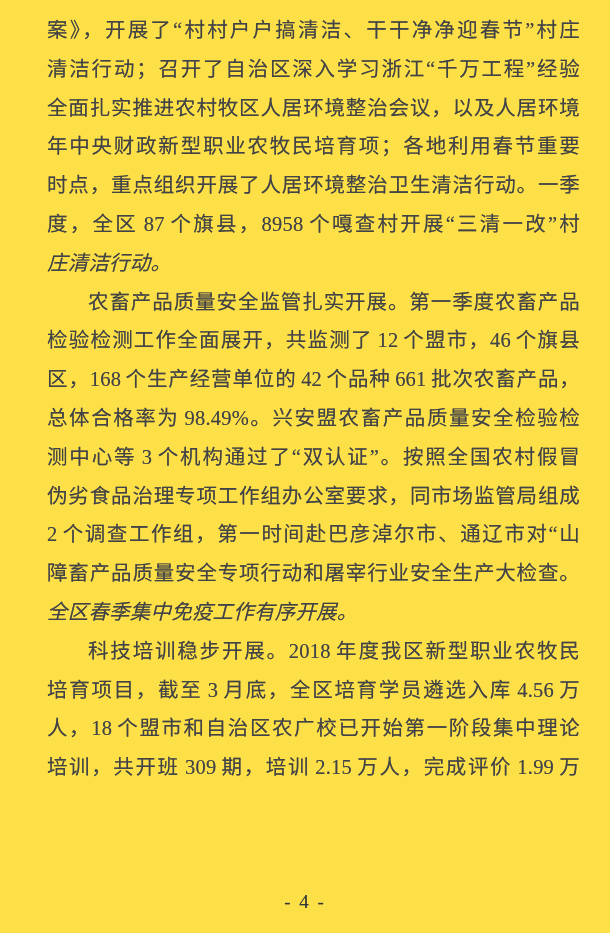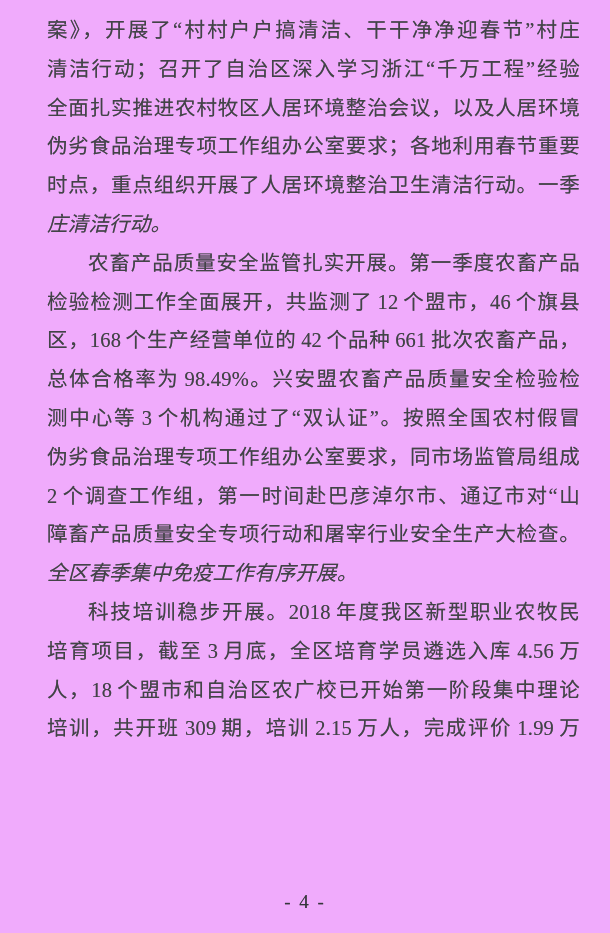--- a/index.html
+++ b/index.html
@@ -4,21 +4,21 @@
 <style>
   html, body {
     margin: 0;
     padding: 0;
     background: #ffffff;
   }
   .page {
     position: relative;
     width: 610px;
     height: 933px;
-    background: #f0abfc;
+    background: #fde047;
     overflow: hidden;
     font-family: "Liberation Serif", "DejaVu Serif", serif;
   }
   .text-block {
     position: absolute;
     left: 47px;
     top: 11px;
     width: 533px;
   }
   .line {
@@ -55,22 +55,23 @@
   }
 </style>
 </head>
 <body>
 
 <div class="page">
   <div class="text-block" id="text-block">
       <div class="line">案》，开展了“村村户户搞清洁、干干净净迎春节”村庄</div>
       <div class="line">清洁行动；召开了自治区深入学习浙江“千万工程”经验</div>
       <div class="line">全面扎实推进农村牧区人居环境整治会议，以及人居环境</div>
-      <div class="line">伪劣食品治理专项工作组办公室要求；各地利用春节重要</div>
+      <div class="line">年中央财政新型职业农牧民培育项；各地利用春节重要</div>
       <div class="line">时点，重点组织开展了人居环境整治卫生清洁行动。一季</div>
+      <div class="line">度，全区 87 个旗县，8958 个嘎查村开展“三清一改”村</div>
       <div class="line no-justify">庄清洁行动。</div>
       <div class="line indent">农畜产品质量安全监管扎实开展。第一季度农畜产品</div>
       <div class="line">检验检测工作全面展开，共监测了 12 个盟市，46 个旗县</div>
       <div class="line">区，168 个生产经营单位的 42 个品种 661 批次农畜产品，</div>
       <div class="line">总体合格率为 98.49%。兴安盟农畜产品质量安全检验检</div>
       <div class="line">测中心等 3 个机构通过了“双认证”。按照全国农村假冒</div>
       <div class="line">伪劣食品治理专项工作组办公室要求，同市场监管局组成</div>
       <div class="line">2 个调查工作组，第一时间赴巴彦淖尔市、通辽市对“山</div>
       <div class="line">障畜产品质量安全专项行动和屠宰行业安全生产大检查。</div>
       <div class="line no-justify">全区春季集中免疫工作有序开展。</div>

